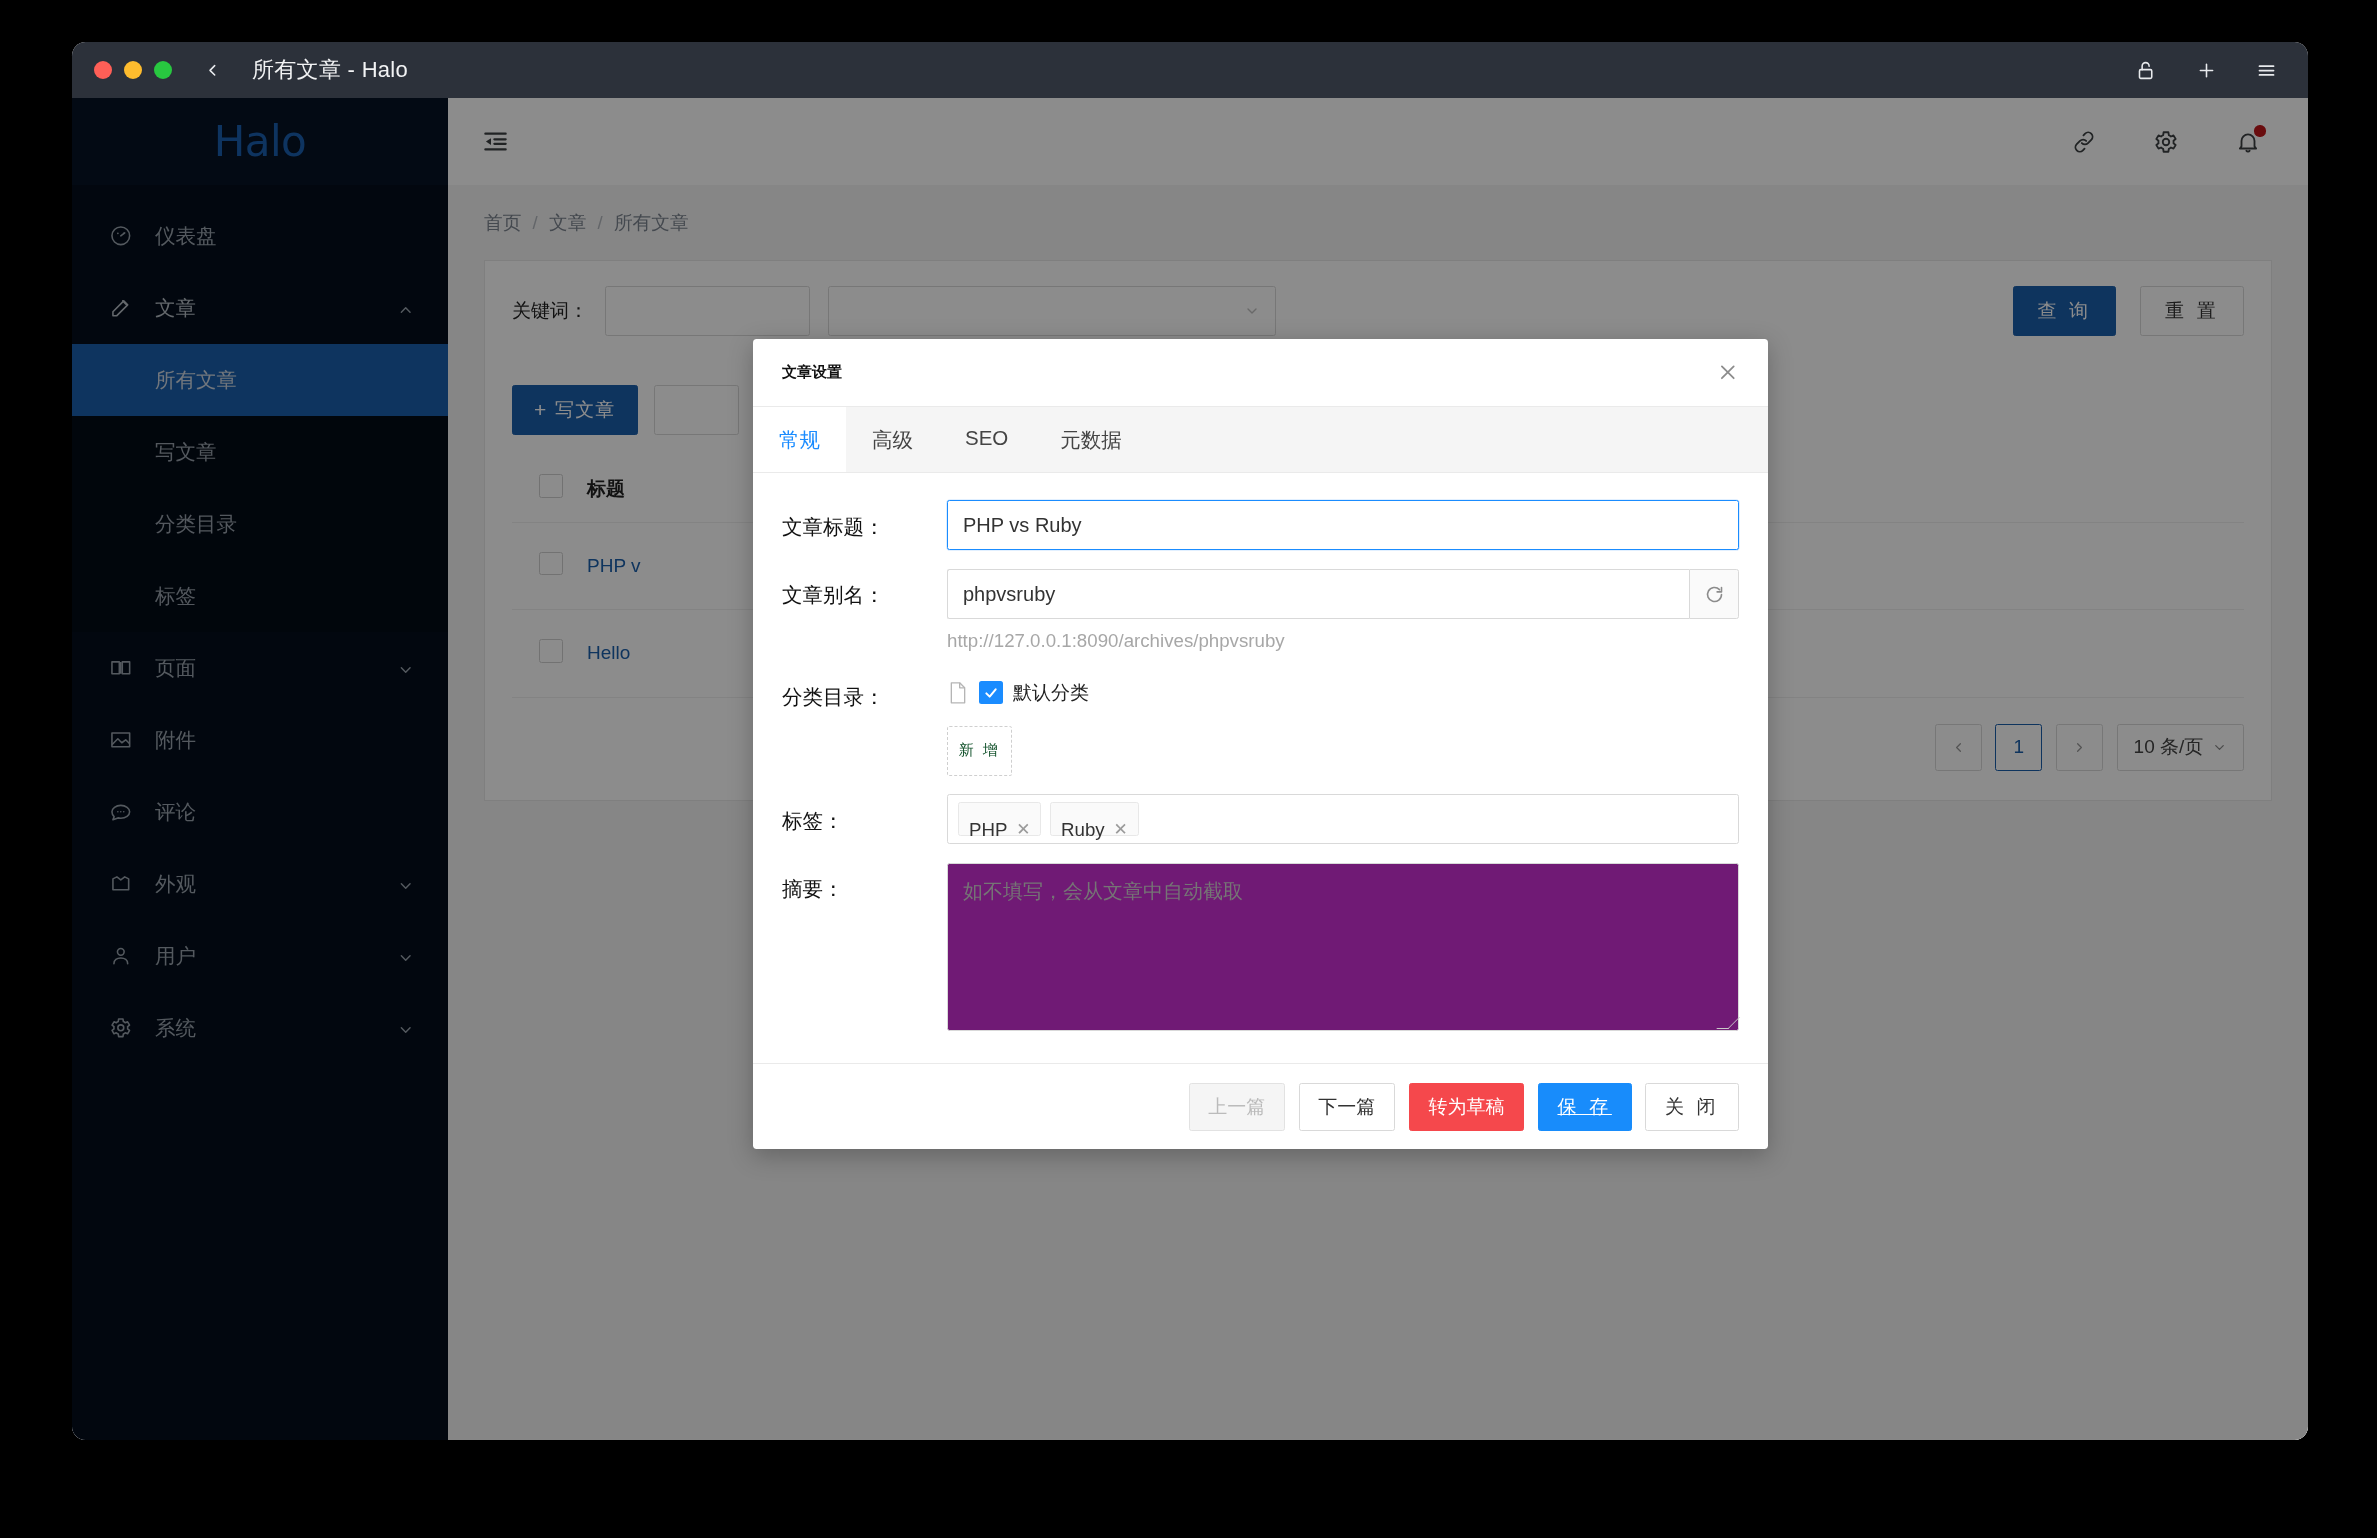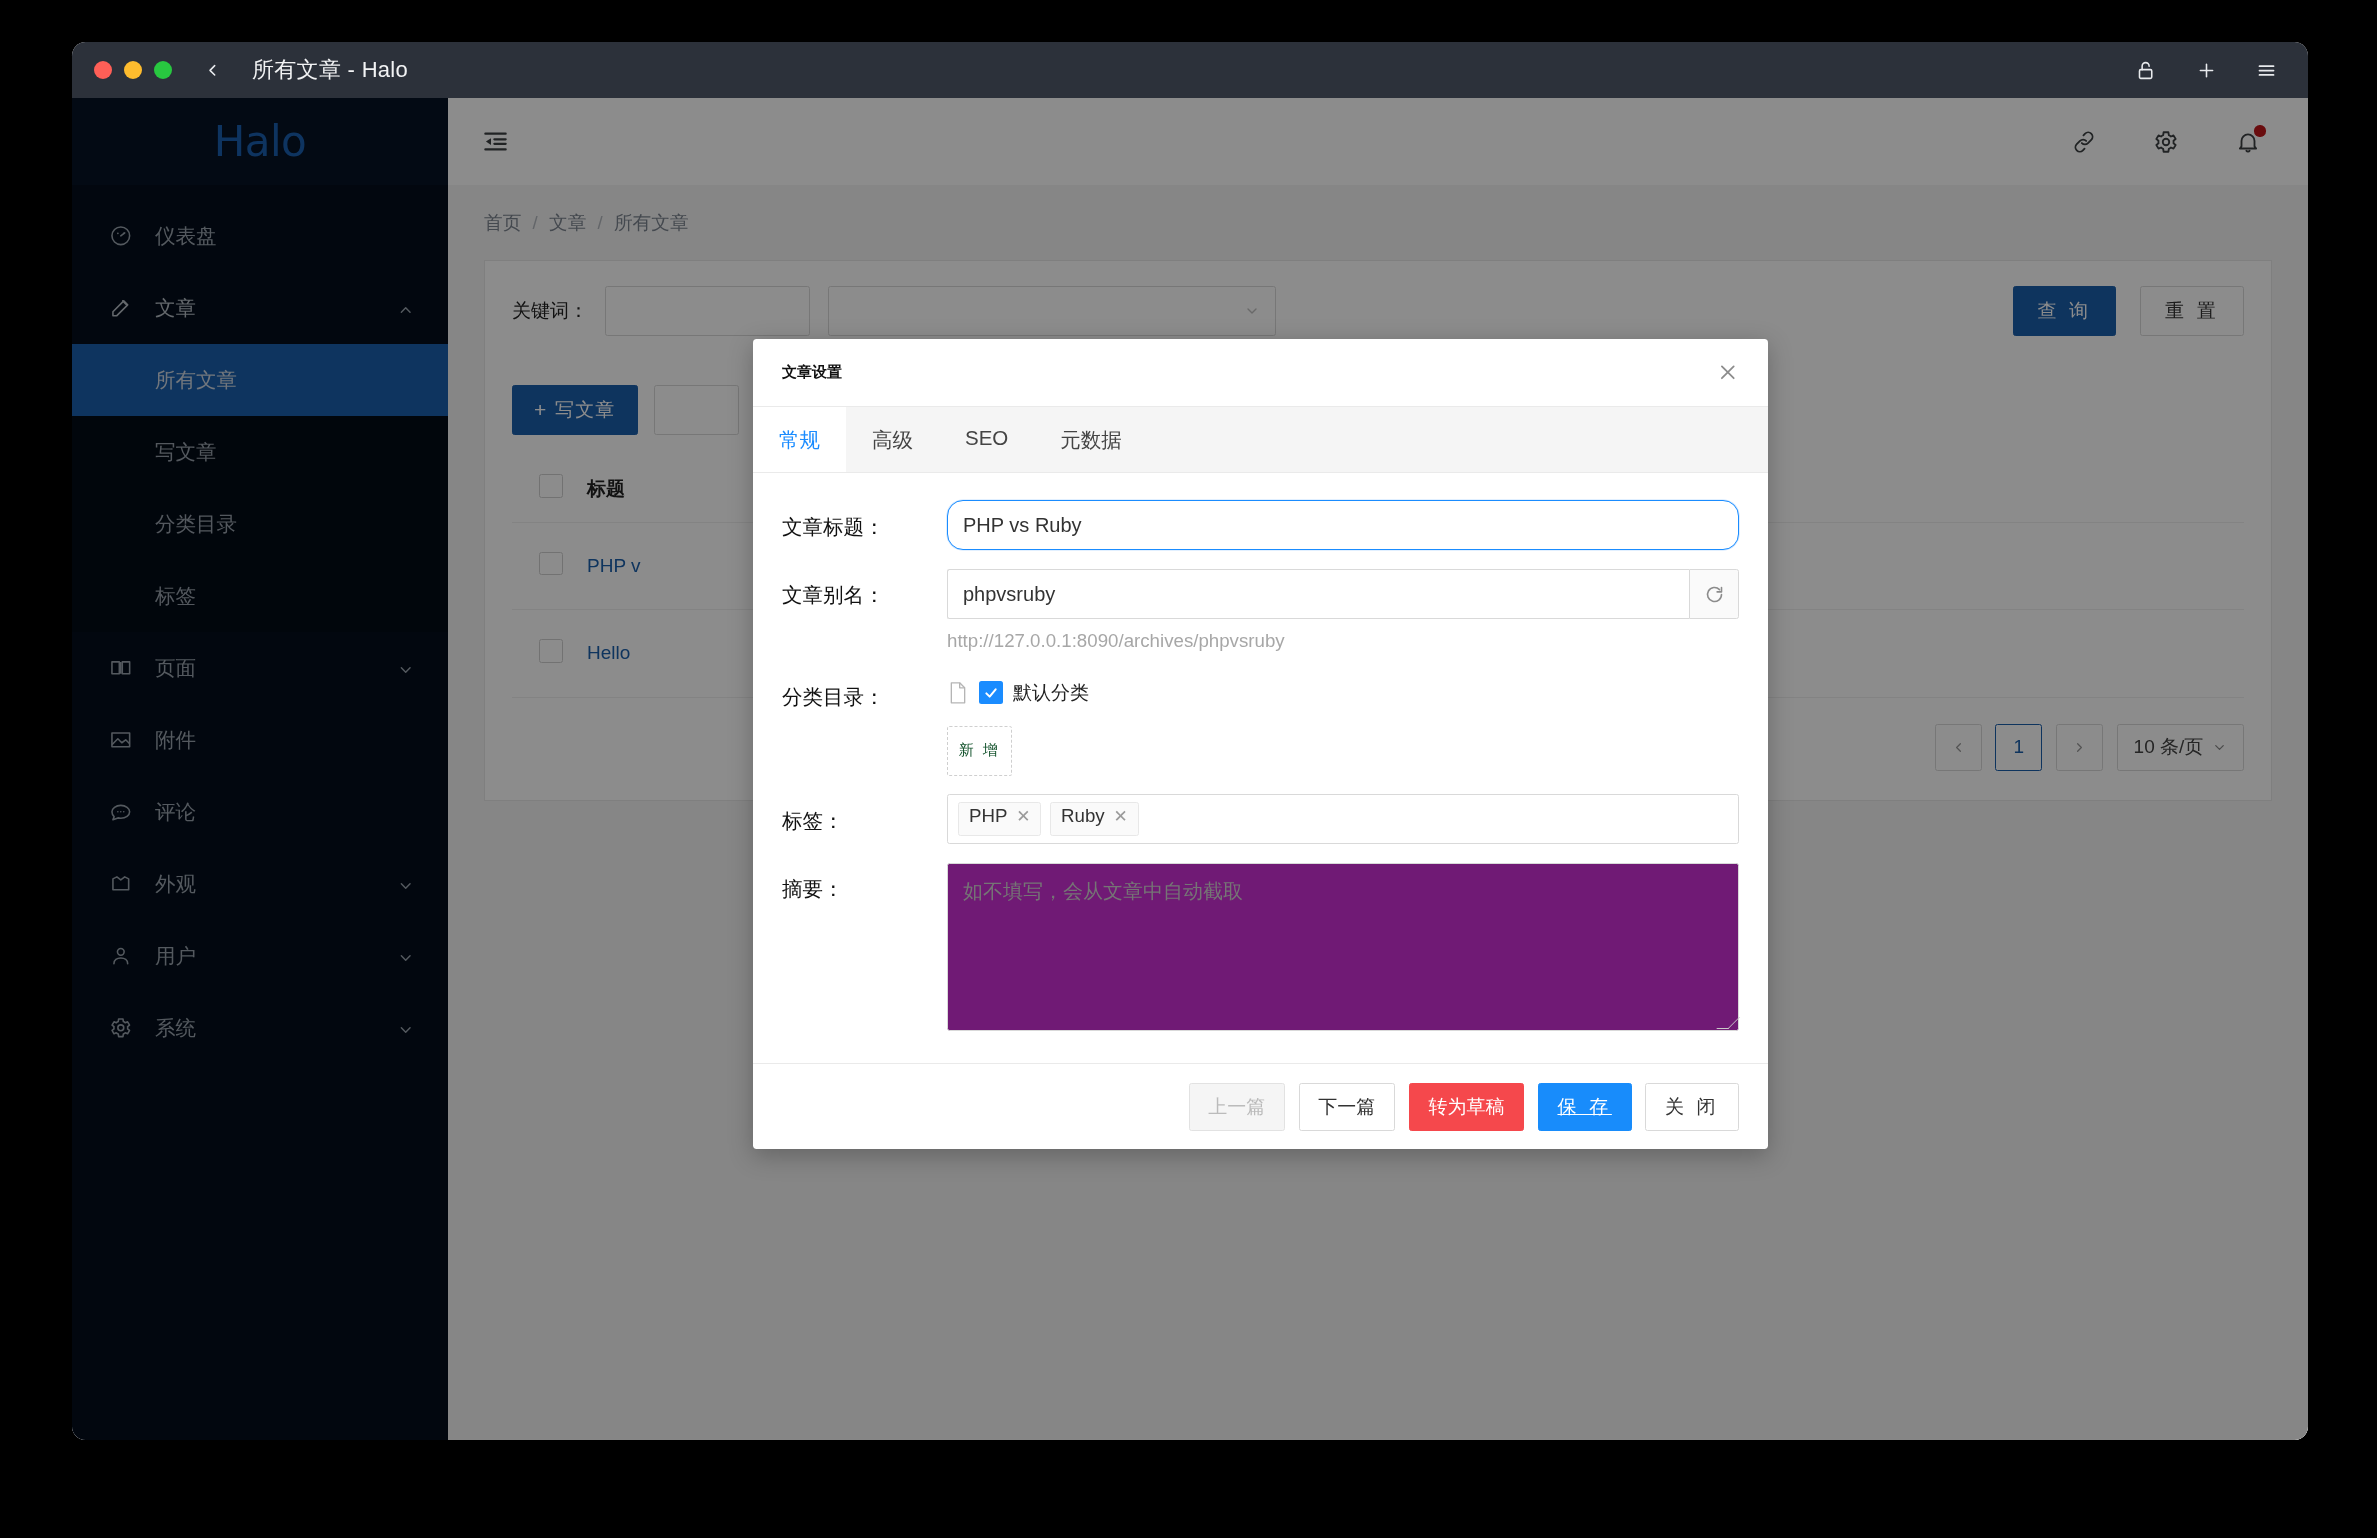--- a/index.html
+++ b/index.html
@@ -341,21 +341,21 @@
     height: 50px;
     border: 0.6px solid #d9d9d9;
     border-radius: 2.5px;
     background: #fff;
     font-size: 20px;
     color: #333;
     padding: 0 15px;
     font-family: inherit;
     display: flex; align-items: center;
   }
-  .txt.focused { border-color: #1a8cff; box-shadow: 0 0 0 0.6px rgba(26,140,255,0.25); border-radius: 16px; }
+  .txt.focused { border-color: #1a8cff; box-shadow: 0 0 0 0.6px rgba(26,140,255,0.25); }
   .input-group { display: flex; }
   .input-group .txt {
     border-top-right-radius: 0; border-bottom-right-radius: 0;
     border-right: none;
   }
   .addon {
     width: 53px; height: 50px;
     border: 0.6px solid #d9d9d9;
     border-top-right-radius: 2.5px; border-bottom-right-radius: 2.5px;
     background: #fafafa;
@@ -393,23 +393,23 @@
     background: #fff;
     display: flex; align-items: center;
     padding: 0 10px;
     gap: 8.7px;
   }
   .chip {
     height: 34px;
     background: #fafafa;
     border: 0.6px solid #e8e8e8;
     border-radius: 2.5px;
-    display: flex; align-items: flex-end;
+    display: flex; align-items: flex-start;
     gap: 8.7px;
-    padding: 8px 10px;
+    padding: 16px 10px;
     font-size: 18.7px;
     color: #333;
   }
   .chip .x { color: #9b9b9b; font-size: 17px; }
   .ta {
     width: 100%;
     height: 168px;
     border: 0.6px solid #d9d9d9;
     border-radius: 2.5px;
     background: #701a75;

